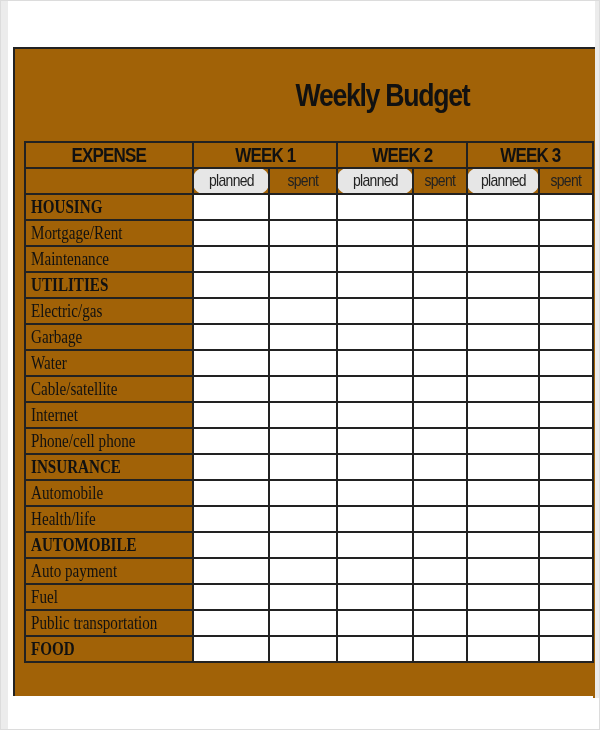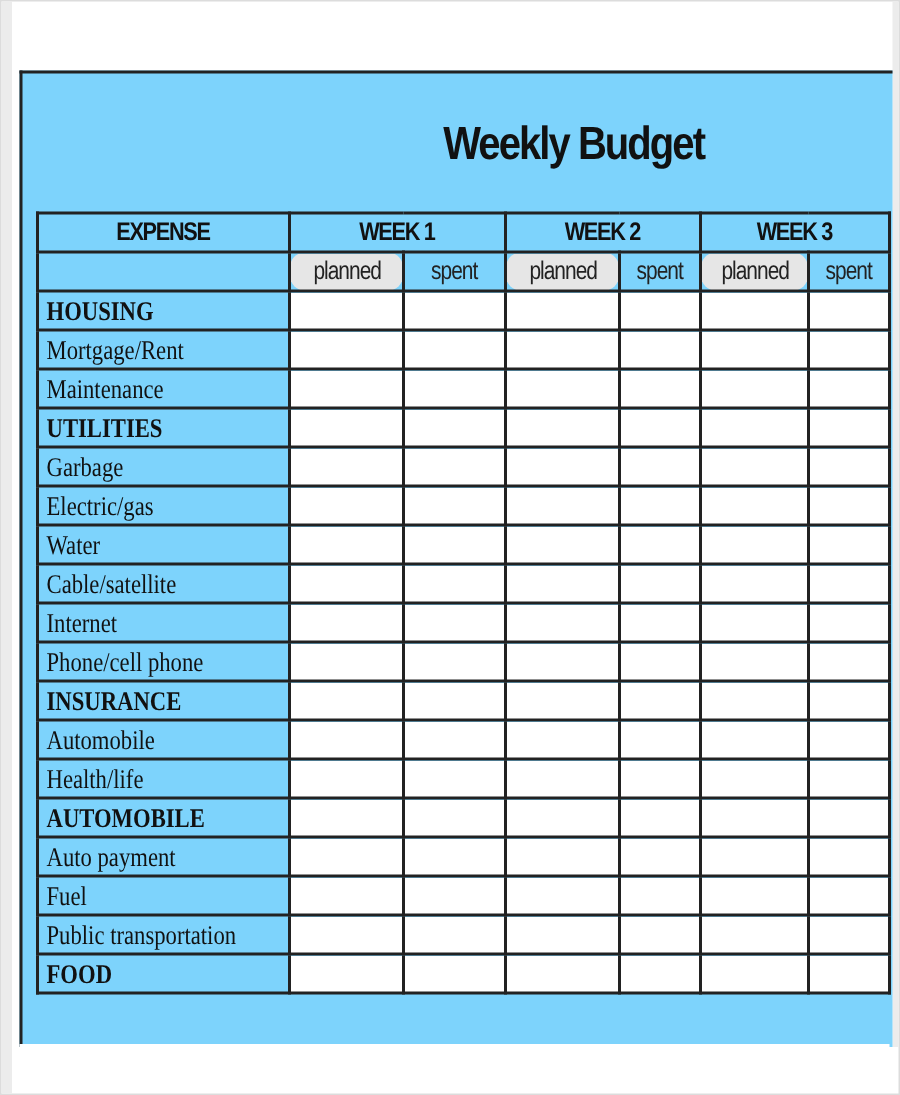--- a/index.html
+++ b/index.html
@@ -34,21 +34,21 @@
       background: #ececec;
     }
     .page {
       position: absolute;
       left: 13px;
       top: 47px;
       width: 580px;
       height: 649px;
       border-top: 2px solid #222;
       border-left: 2px solid #222;
-      background: #7dd3fc;
+      background: #a16207;
       overflow: hidden;
     }
     .title {
       position: absolute;
       left: 0;
       top: 29px;
       width: 100%;
       text-align: center;
       padding-left: 155px;
       box-sizing: border-box;
@@ -79,21 +79,21 @@
     col.c-planned1 { width: 76px; }
     col.c-spent1 { width: 68px; }
     col.c-planned2 { width: 76px; }
     col.c-spent2 { width: 54px; }
     col.c-planned3 { width: 72px; }
     col.c-spent3 { width: 54px; }
 
     .hdr {
       font-family: "Liberation Sans", sans-serif;
       font-weight: bold;
-      font-size: 17px;
+      font-size: 20px;
       letter-spacing: -1px;
       text-align: center;
       color: #111;
     }
     .hdr span { display: inline-block; transform: scaleX(0.85); }
     .sub {
       font-family: "Liberation Sans", sans-serif;
       font-size: 17px;
       letter-spacing: -0.8px;
       text-align: center;
@@ -196,30 +196,30 @@
         <tr>
           <td class="label cat"><span>UTILITIES</span></td>
           <td class="cell shade"></td>
           <td class="cell"></td>
           <td class="cell shade"></td>
           <td class="cell"></td>
           <td class="cell shade"></td>
           <td class="cell"></td>
         </tr>
         <tr>
+          <td class="label"><span>Electric/gas</span></td>
+          <td class="cell shade"></td>
+          <td class="cell"></td>
+          <td class="cell shade"></td>
+          <td class="cell"></td>
+          <td class="cell shade"></td>
+          <td class="cell"></td>
+        </tr>
+        <tr>
           <td class="label"><span>Garbage</span></td>
-          <td class="cell shade"></td>
-          <td class="cell"></td>
-          <td class="cell shade"></td>
-          <td class="cell"></td>
-          <td class="cell shade"></td>
-          <td class="cell"></td>
-        </tr>
-        <tr>
-          <td class="label"><span>Electric/gas</span></td>
           <td class="cell shade"></td>
           <td class="cell"></td>
           <td class="cell shade"></td>
           <td class="cell"></td>
           <td class="cell shade"></td>
           <td class="cell"></td>
         </tr>
         <tr>
           <td class="label"><span>Water</span></td>
           <td class="cell shade"></td>

